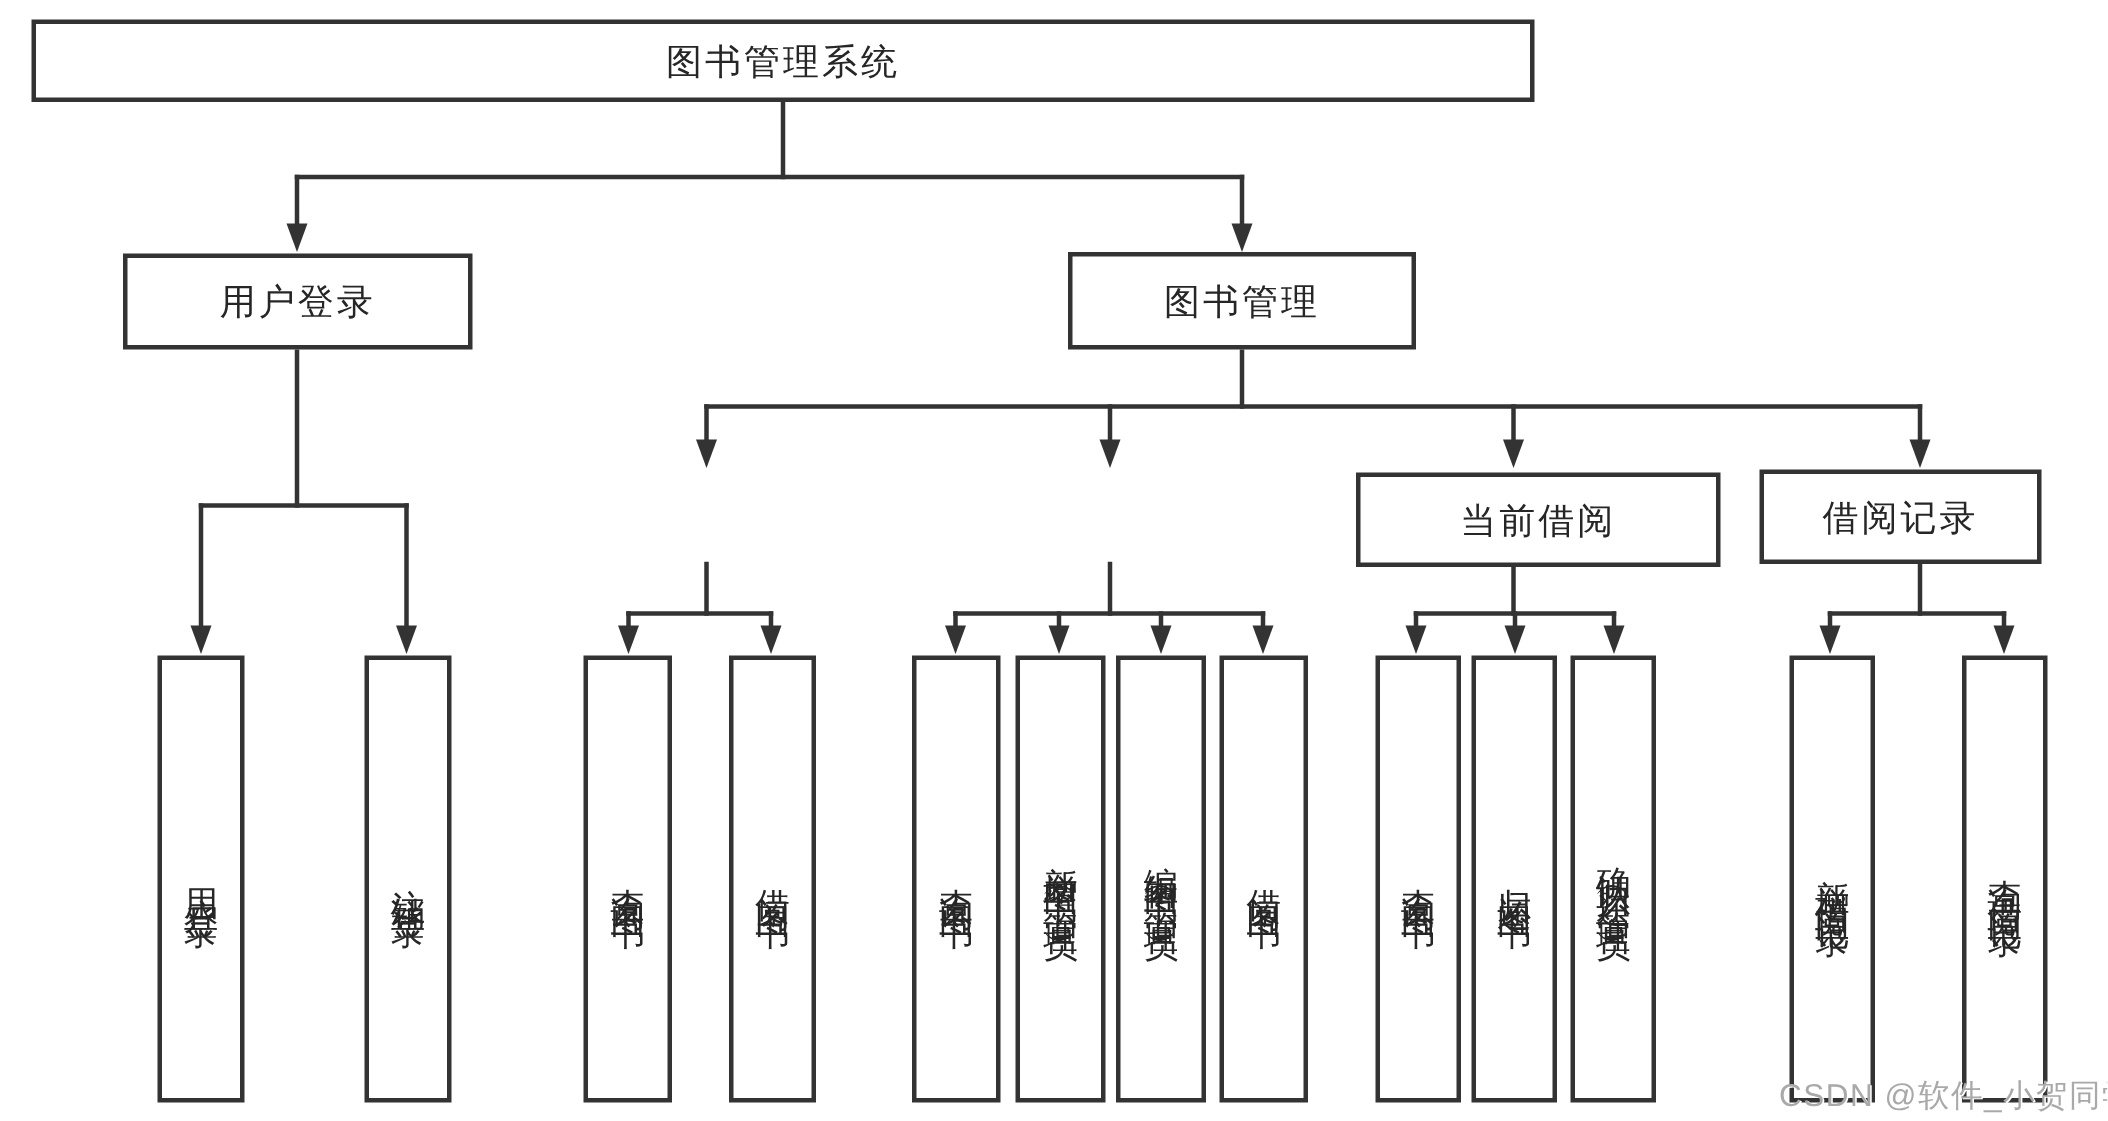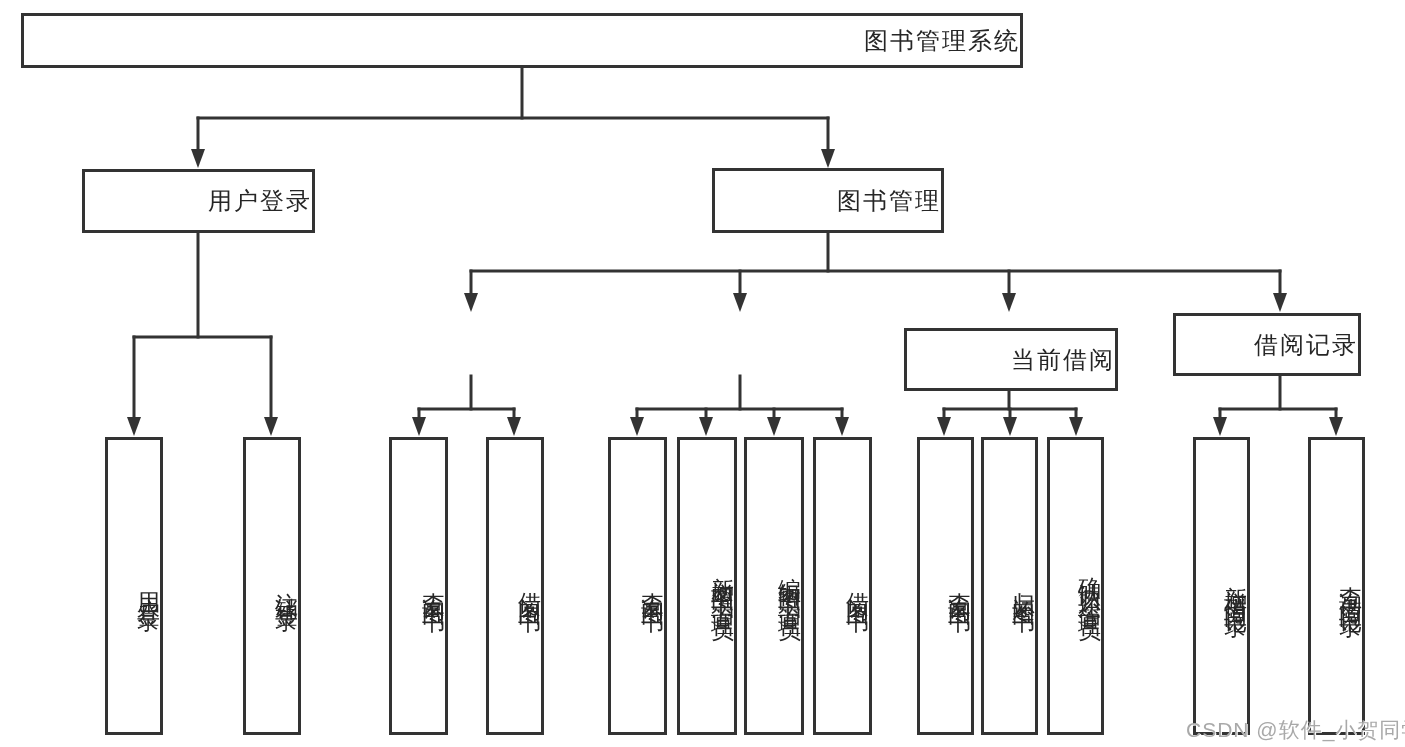--- a/index.html
+++ b/index.html
@@ -3,21 +3,21 @@
 <meta charset="utf-8">
 <style>
   html,body{margin:0;padding:0;background:#ffffff;}
   .canvas{
     position:relative;width:1405px;height:747px;background:#ffffff;
     font-family:"Liberation Sans","DejaVu Sans",sans-serif;overflow:hidden;
   }
   .connectors{position:absolute;left:0;top:0;z-index:1;}
   .box{
     position:absolute;box-sizing:border-box;border:3px solid #333333;background:#ffffff;
-    display:flex;align-items:center;justify-content:flex-end;color:#262626;z-index:2;
+    display:flex;align-items:center;justify-content:center;color:#262626;z-index:2;
   }
   .hbox{font-size:24px;letter-spacing:2px;white-space:nowrap;}
   .vbox .vtext{
     writing-mode:vertical-rl;text-orientation:mixed;font-size:23px;
     letter-spacing:6px;line-height:1;white-space:nowrap;
   }
   .watermark{
     position:absolute;left:1186px;top:716px;z-index:3;font-size:21px;
     color:#a9a9a9;letter-spacing:1px;white-space:nowrap;
     text-shadow:1px 1px 0 #ffffff;
@@ -112,21 +112,21 @@
     <span>图书管理系统</span>
   </div>
 
   <div class="box hbox" style="left:82px;top:169px;width:233px;height:64px">
     <span>用户登录</span>
   </div>
   <div class="box hbox" style="left:712px;top:168px;width:232px;height:65px">
     <span>图书管理</span>
   </div>
 
-  <div class="box hbox" style="left:904px;top:328px;width:214px;height:63px">
+  <div class="box hbox" style="left:904px;top:315px;width:243px;height:63px">
     <span>当前借阅</span>
   </div>
   <div class="box hbox" style="left:1173px;top:313px;width:188px;height:63px">
     <span>借阅记录</span>
   </div>
 
   <div class="box vbox" style="left:105px;top:437px;width:58px;height:298px">
     <span class="vtext">用户登录</span>
   </div>
   <div class="box vbox" style="left:243px;top:437px;width:58px;height:298px">

